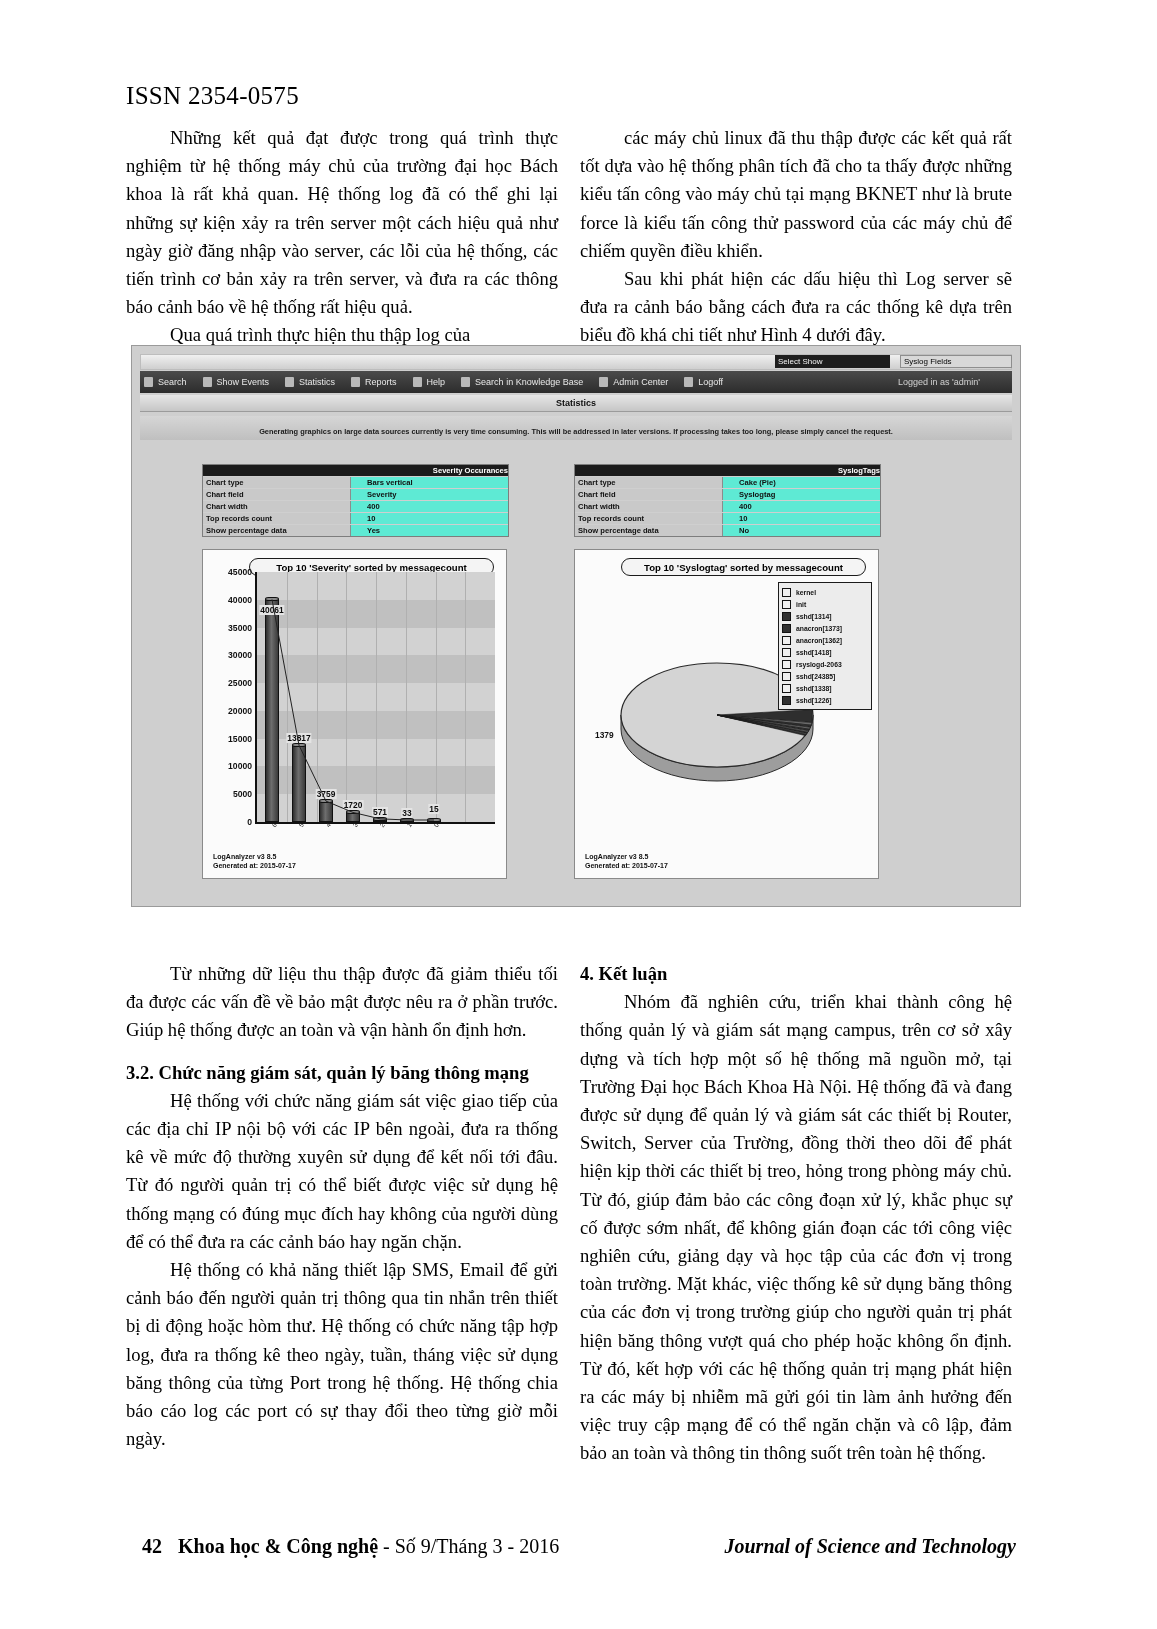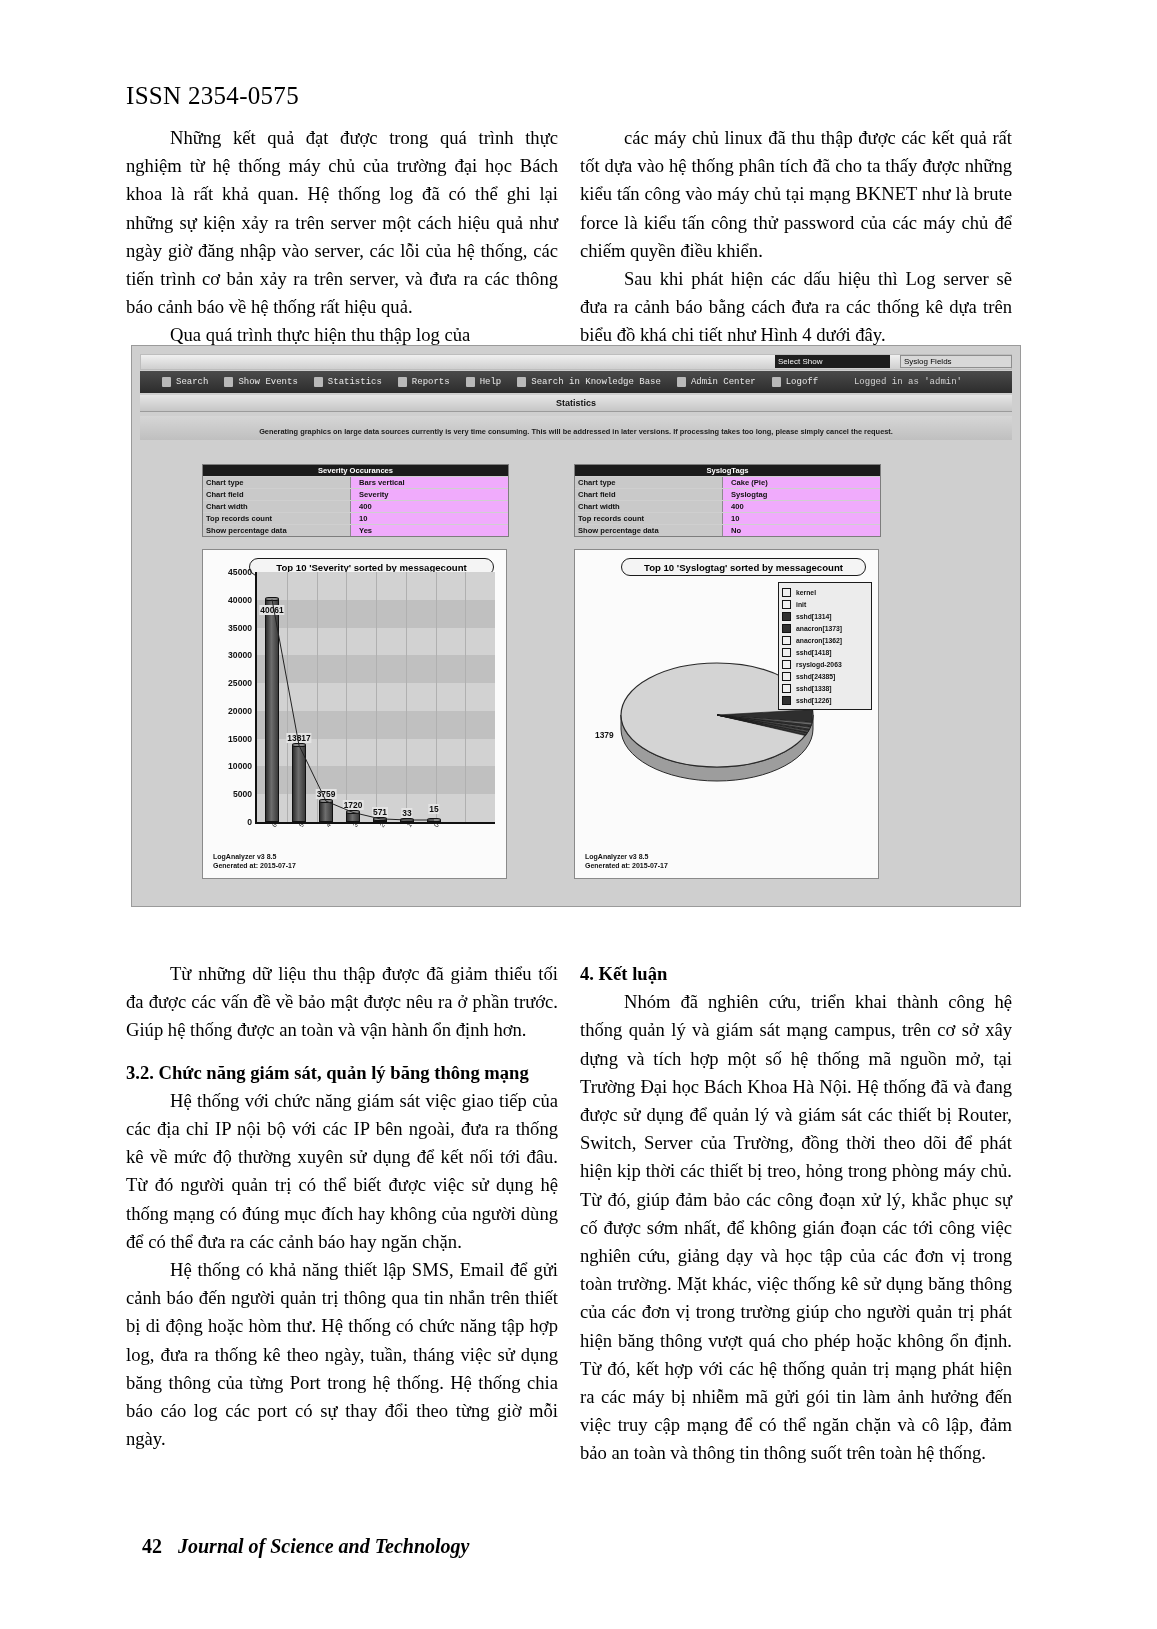--- a/index.html
+++ b/index.html
@@ -36,47 +36,47 @@
   .selview{position:absolute;right:130px;top:9px;width:115px;height:13px;
       background:#1e1e1e;color:#fff;font-size:8px;font-family:"Liberation Sans",sans-serif;
       display:flex;align-items:center;padding-left:3px;box-sizing:border-box;}
   .selview span{opacity:.95;}
   .sysfields{position:absolute;right:8px;top:9px;width:112px;height:13px;
       background:#d8d8d8;border:1px solid #8e8e8e;box-sizing:border-box;
       font-size:8px;font-family:"Liberation Sans",sans-serif;color:#000;
       display:flex;align-items:center;padding-left:3px;}
   .menubar{position:absolute;left:8px;top:25px;right:8px;height:22px;
       background:linear-gradient(#4b4b4b,#2c2c2c);color:#e8e8e8;
-      font-family:Liberation Mono, monospace;font-size:9px;
-      display:flex;align-items:center;padding:0 22px;box-sizing:border-box;}
+      font-family:Liberation Sans, sans-serif;font-size:9px;
+      display:flex;align-items:center;padding:0 4px;box-sizing:border-box;}
   .menubar .mi{display:flex;align-items:center;margin-right:16px;white-space:nowrap;}
   .menubar .ico{width:9px;height:10px;background:#b9b9b9;margin-right:5px;
       border-radius:1px;display:inline-block;}
   .menubar .loggedin{margin-left:auto;margin-right:28px;opacity:.85;}
   .pagetitle{position:absolute;left:8px;top:49px;right:8px;height:17px;
       background:linear-gradient(#e6e6e6,#c6c6c6);border-bottom:1px solid #9b9b9b;
       font-family:"Liberation Sans",sans-serif;font-size:9px;font-weight:bold;
       display:flex;align-items:center;justify-content:center;color:#111;box-sizing:border-box;}
   .notice{position:absolute;left:8px;top:70px;right:8px;height:24px;
       background:linear-gradient(#d6d6d6,#bfbfbf);
       font-family:"Liberation Sans",sans-serif;font-size:7.4px;font-weight:bold;color:#1b1b1b;
       display:flex;align-items:flex-end;justify-content:center;padding-bottom:4px;box-sizing:border-box;}
 
   .panes{position:absolute;left:8px;top:100px;right:8px;bottom:8px;display:flex;
          gap:62px;padding:18px 62px 0 62px;box-sizing:border-box;}
   .pane{width:310px;}
 
   
   .settings{width:305px;border:1px solid #7d7d7d;background:#e9e9e9;
             font-family:"Liberation Sans",sans-serif;font-size:7.6px;font-weight:bold;}
-  .settings .hdr{background:#1b1b1b;color:#fff;text-align:center;height:11px;line-height:11px;}
+  .settings .hdr{background:#1b1b1b;color:#fff;text-align:right;height:11px;line-height:11px;}
   .settings .row{display:flex;height:11px;line-height:11px;border-top:1px solid #cfcfcf;}
   .settings .k{width:148px;background:#c9c9c9;padding-left:3px;box-sizing:border-box;
       color:#111;border-right:1px solid #8c8c8c;}
-  .settings .v{flex:1;background:#f0abfc;padding-left:8px;box-sizing:border-box;color:#111;}
+  .settings .v{flex:1;background:#5eead4;padding-left:16px;box-sizing:border-box;color:#111;}
 
   
   .chartbox{position:relative;margin-top:12px;width:305px;height:330px;
             background:#fbfbfb;border:1px solid #8a8a8a;box-sizing:border-box;}
   .chart-title{position:absolute;left:46px;top:8px;width:245px;height:18px;
       background:#f4f4f4;border:1.6px solid #1b1b1b;border-radius:9px;
       font-family:"Liberation Sans",sans-serif;font-size:9.6px;font-weight:bold;
       display:flex;align-items:center;justify-content:center;color:#000;box-sizing:border-box;}
   .plot{position:absolute;left:52px;top:22px;width:238px;height:250px;
         background:#d2d2d2;border-left:2px solid #111;border-bottom:2px solid #111;}
@@ -387,16 +387,20 @@
     </div>
     <div class="col right">
       <h3 class="noind" style="margin-top:0">4. Kết luận</h3>
       <p>Nhóm đã nghiên cứu, triển khai thành công hệ thống quản lý và giám sát mạng campus, trên cơ sở xây dựng và tích hợp một số hệ thống mã nguồn mở, tại Trường Đại học Bách Khoa Hà Nội. Hệ thống đã và đang được sử dụng để quản lý và giám sát các thiết bị Router, Switch, Server của Trường, đồng thời theo dõi để phát hiện kịp thời các thiết bị treo, hỏng trong phòng máy chủ. Từ đó, giúp đảm bảo các công đoạn xử lý, khắc phục sự cố được sớm nhất, để không gián đoạn các tới công việc nghiên cứu, giảng dạy và học tập của các đơn vị trong toàn trường. Mặt khác, việc thống kê sử dụng băng thông của các đơn vị trong trường giúp cho người quản trị phát hiện băng thông vượt quá cho phép hoặc không ổn định. Từ đó, kết hợp với các hệ thống quản trị mạng phát hiện ra các máy bị nhiễm mã gửi gói tin làm ảnh hưởng đến việc truy cập mạng để có thể ngăn chặn và cô lập, đảm bảo an toàn và thông tin thông suốt trên toàn hệ thống.</p>
     </div>
     <div class="clear"></div>
   </div>
 
   <div class="footer">
     <span class="pg">42</span>
+    <span class="mid">
+      <span>Khoa học &amp; Công nghệ</span>
+      <span class="sub" style="font-weight:normal">- Số 9/Tháng 3 - 2016</span>
+    </span>
     <span class="jr">Journal of Science and Technology</span>
   </div>
 
 </div>
 
 </body></html>

